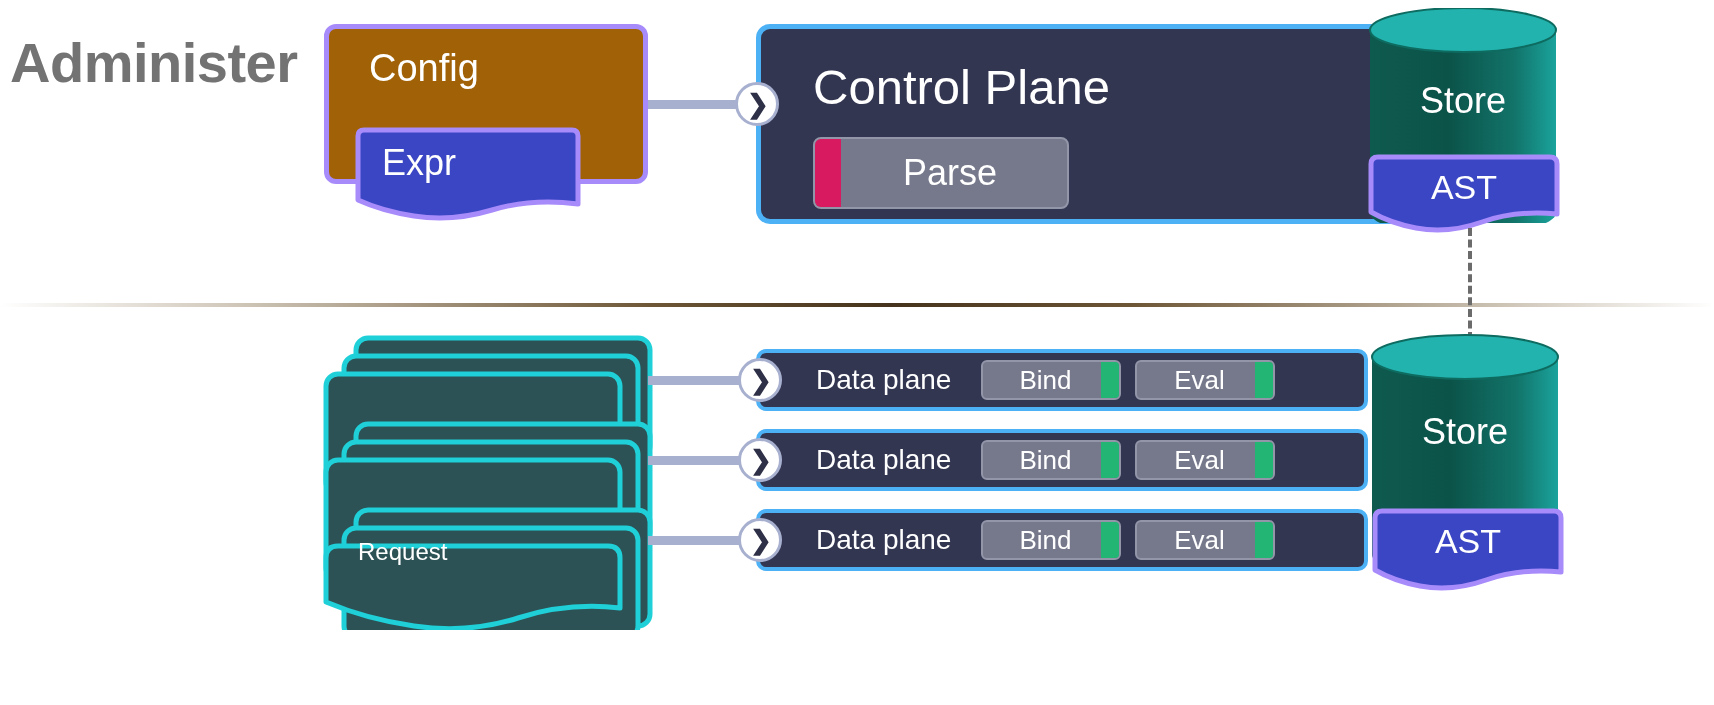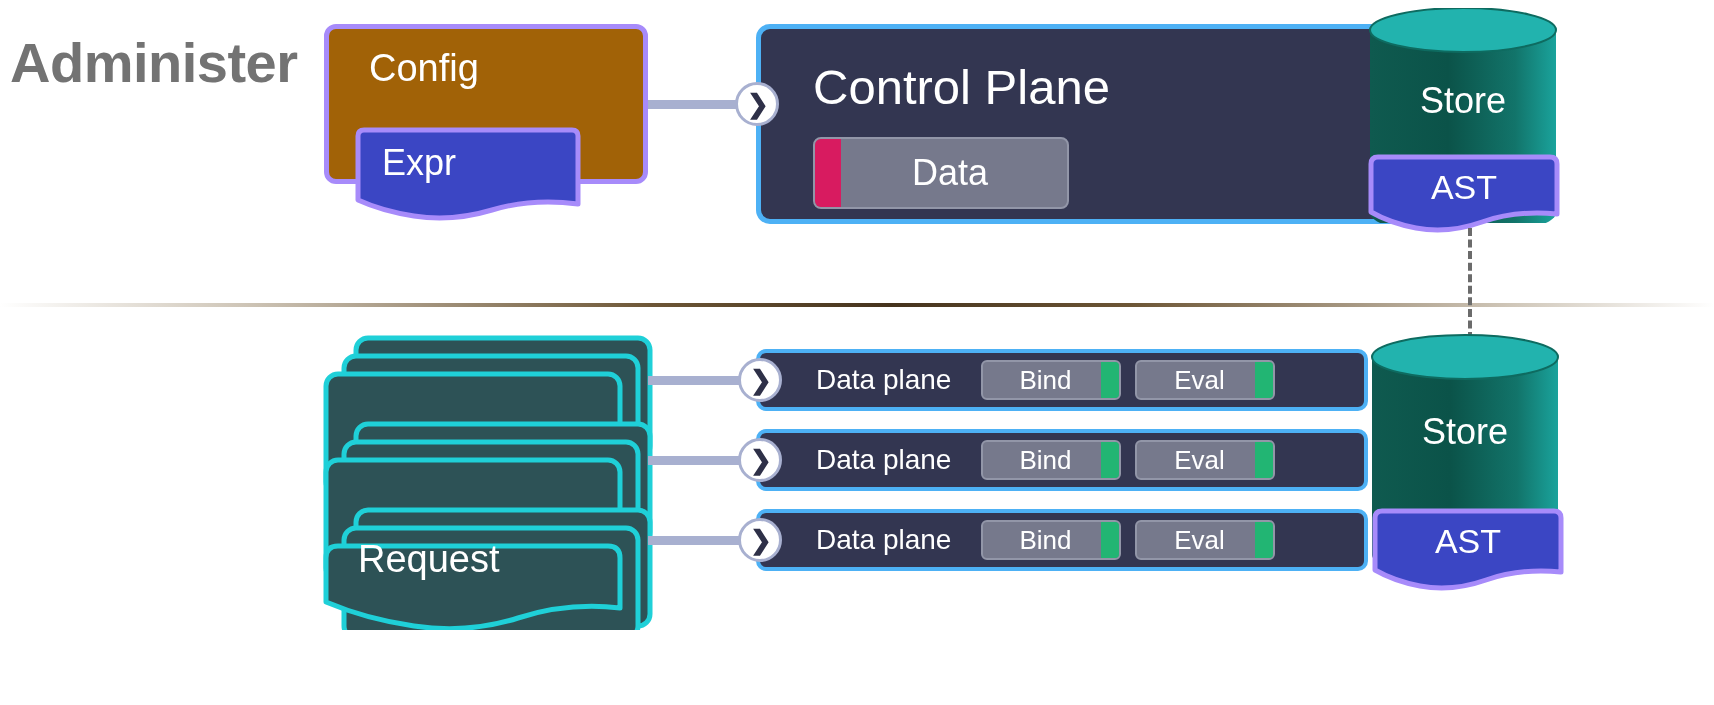--- a/index.html
+++ b/index.html
@@ -97,21 +97,21 @@
   #ast-bot{left:1370px;top:506px;width:196px;height:94px;}
 
   
   #dash-link{position:absolute;left:1468px;top:228px;width:0;height:112px;
      border-left:4px dashed #6b6b6b;}
 
   
   #request-stack{position:absolute;left:318px;top:330px;width:340px;height:300px;}
   #request-stack svg{display:block;}
   #request-label{position:absolute;left:40px;top:208px;color:#fff;
-     font-size:38px;white-space:nowrap;pointer-events:none;}
+     font-size:24px;white-space:nowrap;pointer-events:none;}
 </style>
 </head>
 <body>
 
 <div class="stage">
 
   <div class="band-label" id="lbl-administer">Administer</div>
 
   <div class="divider"></div>
 
@@ -130,21 +130,21 @@
   <div class="conn" id="conn-top"></div>
   <div class="chev" id="chev-top">
     <span>❯</span>
   </div>
 
   <div class="panel" id="control-plane">
     <div id="cp-title">Control Plane</div>
 
     <div class="cp-pill" id="pill-parse">
       <div class="bar" style="background:#d81b60"></div>
-      <div class="txt">Data</div>
+      <div class="txt">Parse</div>
     </div>
 
   </div>
 
   <div class="store" id="store-top">
     <svg width="190" height="215" viewBox="0 0 190 215">
       <defs>
         <linearGradient id="cylBodyA" x1="0" y1="0" x2="1" y2="0">
           <stop offset="0%" stop-color="#0f5a4f"></stop>
           <stop offset="42%" stop-color="#0b5349"></stop>

